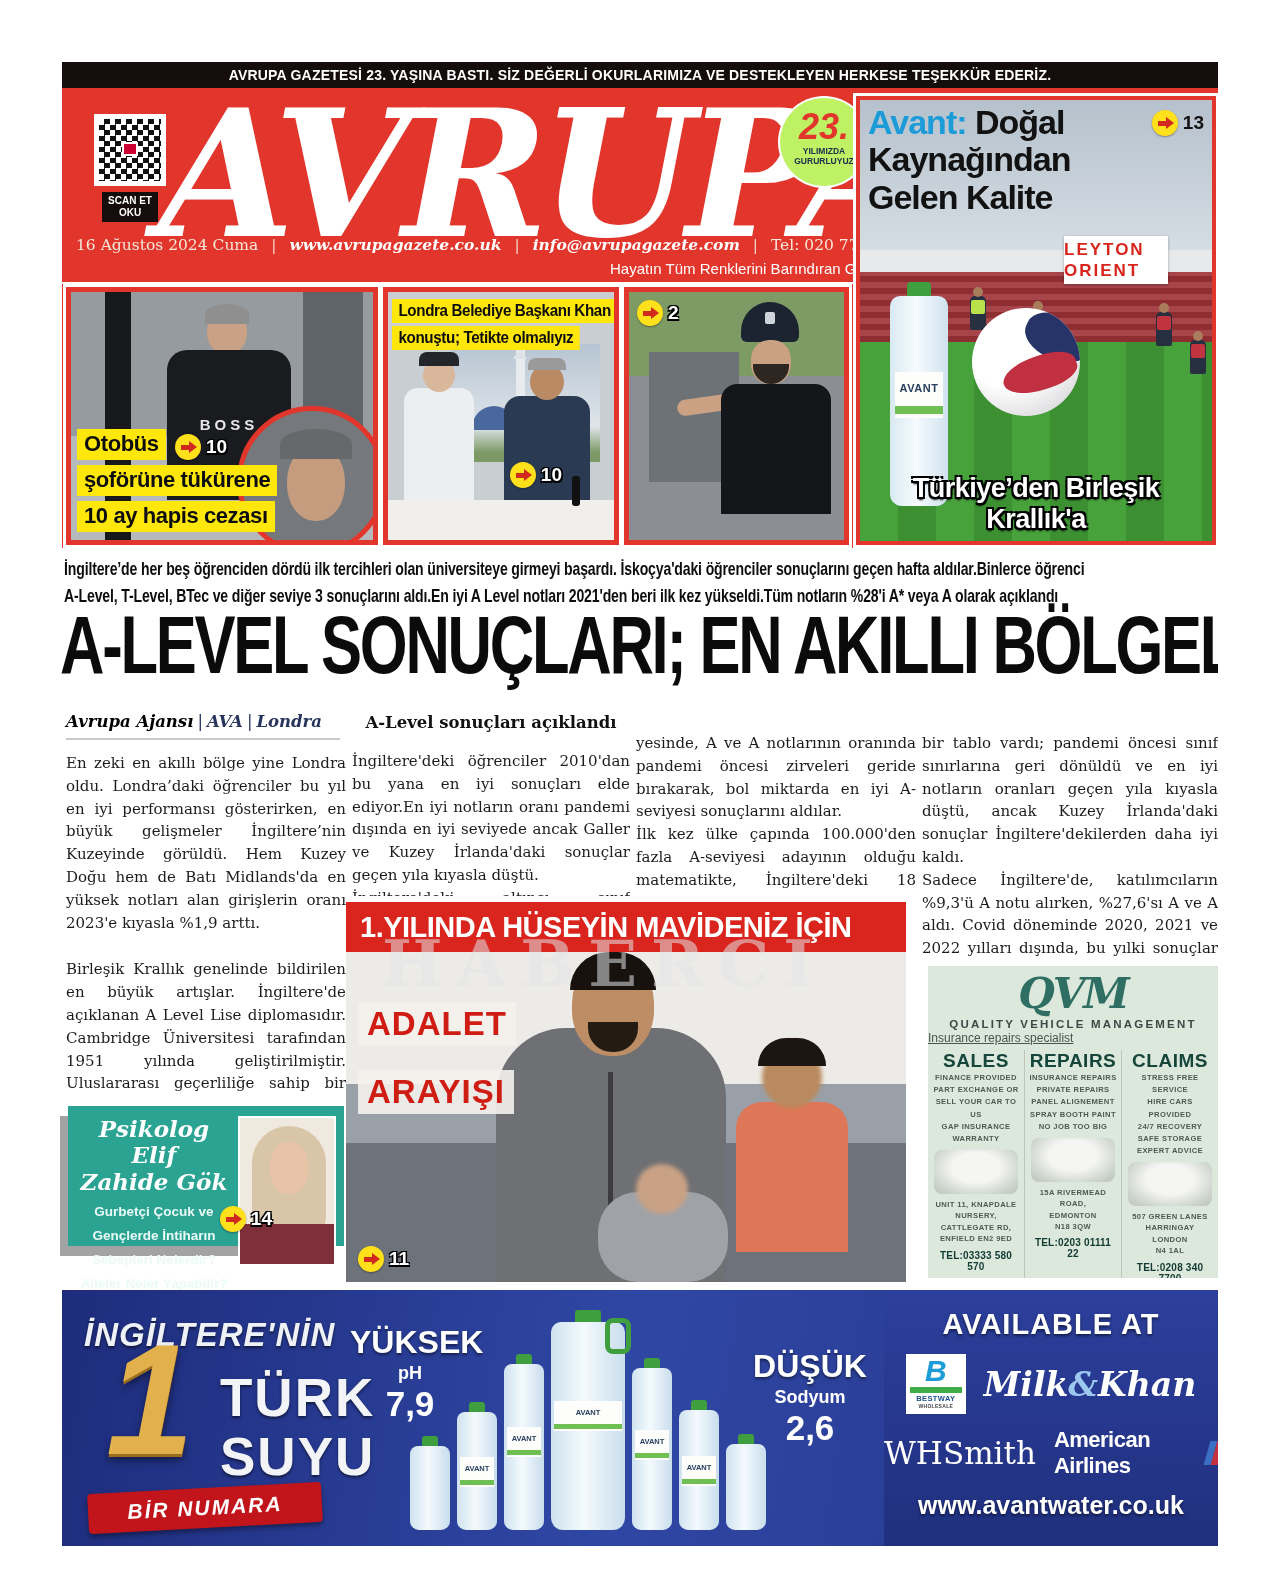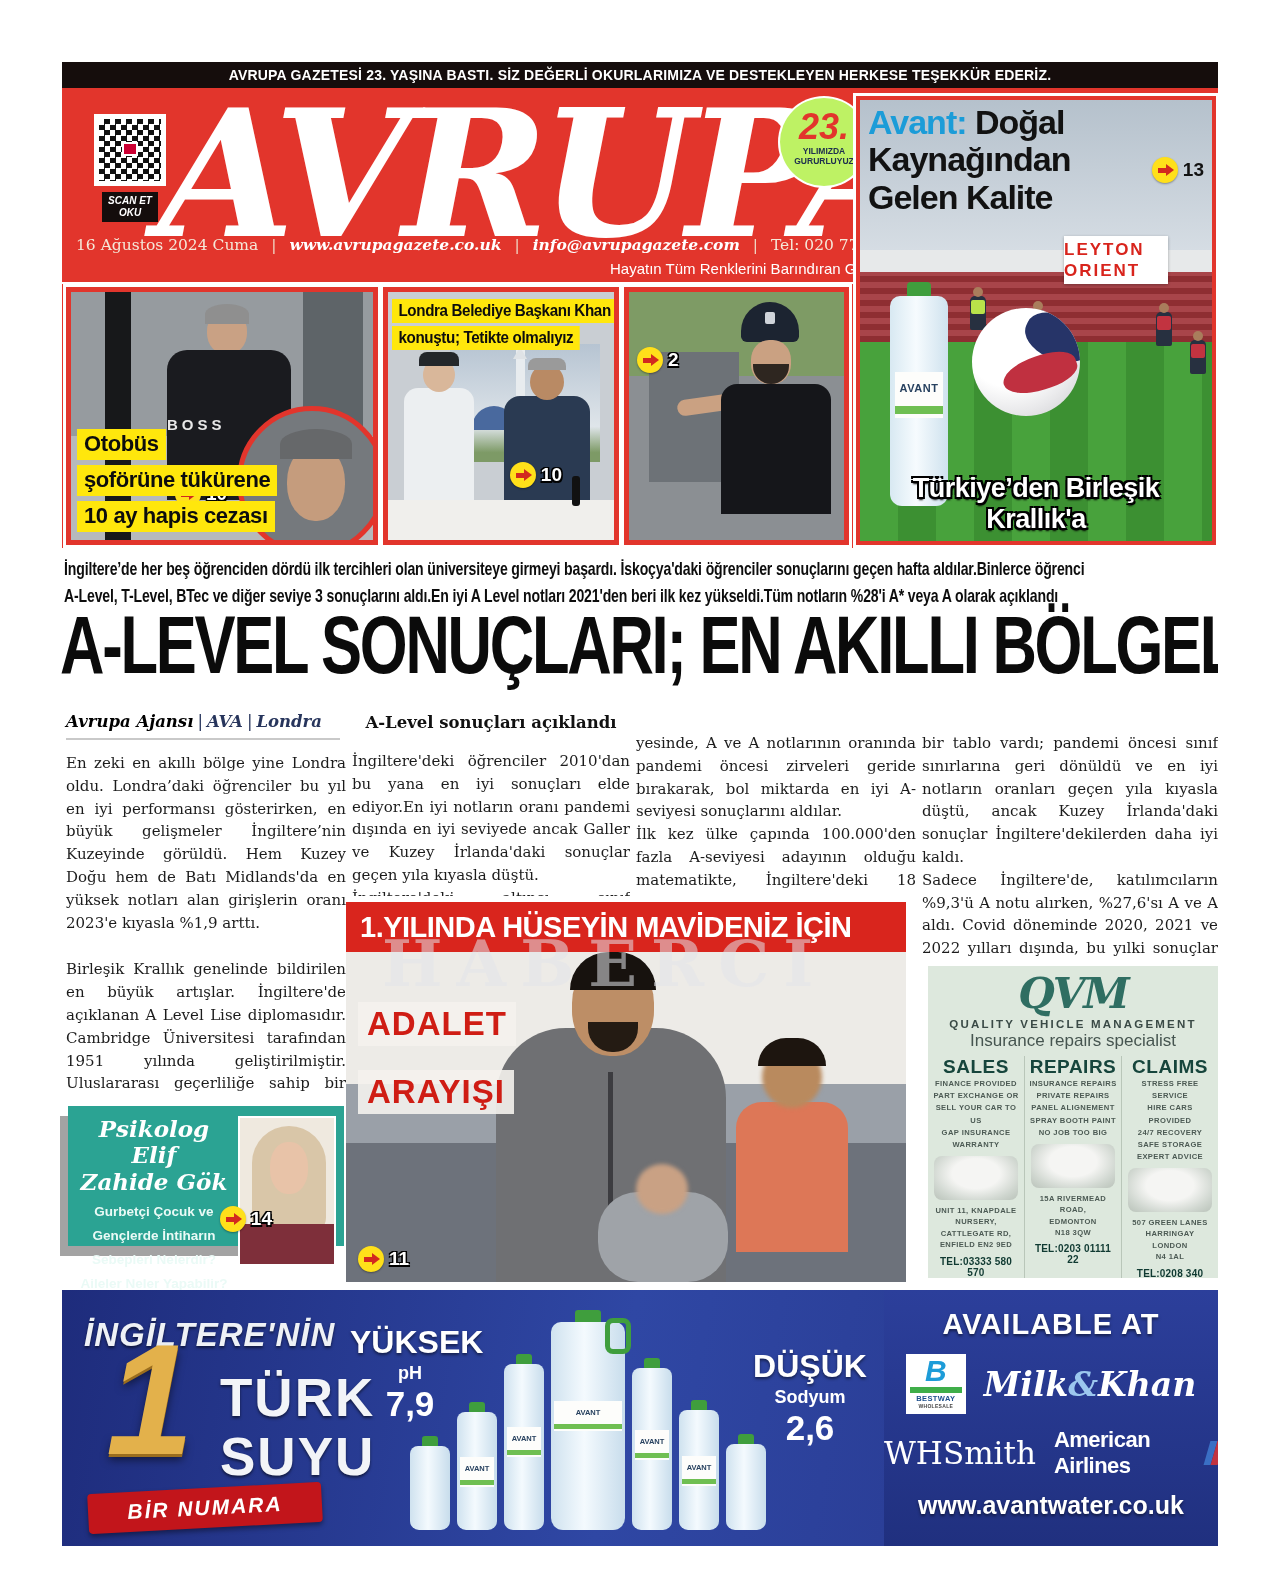--- a/index.html
+++ b/index.html
@@ -6,21 +6,21 @@
   body { background:#fff; font-family:"Liberation Sans", sans-serif; }
   #page { position:relative; width:1280px; height:1594px; background:#fff; overflow:hidden; }
 
   
   #top-banner { position:absolute; left:62px; top:62px; width:1156px; height:26px;
     background:#150d0c; color:#fff; text-align:center; font-weight:700; font-size:14px;
     line-height:26px; letter-spacing:.2px; font-family:"Liberation Sans",sans-serif; }
 
   
   #masthead { position:absolute; left:62px; top:88px; width:1156px; height:194px; background:#e2352c; }
-  .qr-block { position:absolute; left:30px; top:26px; width:76px; text-align:center;font-style:italic; }
+  .qr-block { position:absolute; left:30px; top:26px; width:76px; text-align:center; }
   .qr { width:72px; height:72px; background:#fff; padding:5px; margin:0 auto; position:relative; }
   .qr-inner { width:100%; height:100%;
     background: repeating-conic-gradient(#111 0% 25%, #fff 0% 50%); background-size:11px 11px; }
   .qr-chip { position:absolute; left:28px; top:28px; width:16px; height:14px; background:#c03; border:2px solid #fff; }
   .qr-label { margin-top:6px; background:#140d0c; color:#fff; font-size:10px; font-weight:700;
     line-height:1.2; padding:3px 2px; display:inline-block; min-width:56px; }
   .m-title { position:absolute; left:96px; top:-26px; color:#fff;
     font-family:"DejaVu Serif", serif; font-style:italic; font-weight:700;
     font-size:176px; letter-spacing:-8px; line-height:1.28; white-space:nowrap; }
   .badge { position:absolute; left:718px; top:10px; width:88px; height:88px; border-radius:50%;
@@ -79,21 +79,21 @@
   .photo-box { position:absolute; border:5px solid #e2352c; outline:3px solid #fff; overflow:hidden; }
   #photo1 { left:66px; top:287px; width:312px; height:258px;
     background:linear-gradient(180deg,#969b9f 0 58%,#b6b9bc 58%); }
   #photo1 .pole { position:absolute; left:34px; top:0; width:26px; height:100%; background:#17181a; }
   #photo1 .door { position:absolute; right:10px; top:0; width:60px; height:170px; background:#5e6捕468; background:#5e6468; }
   .p1-head { position:absolute; left:136px; top:16px; width:40px; height:46px; border-radius:50% 50% 45% 45%;
     background:#c9a184; }
   .p1-head::before { content:''; position:absolute; left:-2px; top:-4px; width:44px; height:20px;
     border-radius:50% 50% 0 0; background:#8f8f8f; }
   .p1-torso { position:absolute; left:96px; top:58px; width:124px; height:150px; border-radius:20px 20px 0 0;
-    background:#1a1b1f; color:#e8e8e8; font-weight:800; font-size:15px;
+    background:#1a1b1f; color:#e8e8e8; text-align:center; font-weight:800; font-size:15px;
     letter-spacing:4px; padding-top:66px; }
   .p1-inset { position:absolute; right:-14px; bottom:-16px; width:150px; height:150px; border-radius:50%;
     border:5px solid #e2352c; background:#75797d; overflow:hidden; }
   .p1-inset::before { content:''; position:absolute; left:45px; top:34px; width:58px; height:76px;
     border-radius:48%; background:#c59c7d; }
   .p1-inset::after { content:''; position:absolute; left:38px; top:18px; width:72px; height:30px;
     border-radius:50% 50% 0 0; background:#66686a; }
   #photo1 .pmk { position:absolute; left:104px; top:142px; }
   .cap-stack { position:absolute; left:6px; bottom:8px; z-index:6; }
   .cap-line { display:table; background:#ffe70c; color:#0d0d0d; font-weight:800; padding:2px 7px 3px;
@@ -190,21 +190,21 @@
   .ps-baby::before { content:''; position:absolute; left:38px; top:-28px; width:52px; height:50px;
     border-radius:50%; background:#c9a184; filter:blur(2px); }
   #photo-story .pmk { position:absolute; left:12px; bottom:10px; z-index:5; }
 
   
   #qvm { position:absolute; left:928px; top:966px; width:290px; height:312px; background:#dde8dd;
     color:#3b5450; overflow:hidden; }
   .qvm-logo { text-align:center; font-family:"DejaVu Serif", serif; font-style:italic; font-weight:700;
     font-size:42px; color:#2f6e62; line-height:1.05; margin-top:6px; letter-spacing:-2px; }
   .qvm-name { text-align:center; font-weight:700; font-size:11.5px; letter-spacing:2.2px; color:#3a4a46; margin-top:2px; }
-  .qvm-sub { text-align:center; font-size:17px; color:#465550; margin-top:1px; }
+  .qvm-sub { text-align:left; font-size:12px; color:#465550; margin-top:1px;text-decoration:underline; }
   .qvm-cols { display:flex; margin-top:5px; }
   .qvm-col { flex:1; padding:0 4px; text-align:center; }
   .qvm-col + .qvm-col { border-left:1px solid #b9c6b9; }
   .qvm-header { font-weight:800; font-size:19px; color:#16453c; letter-spacing:.5px; }
   .qvm-item { font-size:7.6px; letter-spacing:.4px; color:#4c5a54; line-height:1.6; font-weight:600; }
   .qvm-car { height:44px; margin:5px 2px; border-radius:8px;
     background:radial-gradient(ellipse at 50% 40%, #f5f5f3 0 40%, #cfd6cf 75%, #b9c2b9); }
   .qvm-addr { font-size:7.6px; letter-spacing:.4px; color:#4c5a54; line-height:1.5; font-weight:600; }
   .qvm-tel { font-weight:800; font-size:10px; color:#103a32; margin-top:5px; letter-spacing:.2px; }
 
@@ -268,21 +268,21 @@
   .american { font-weight:700; font-size:22px; letter-spacing:-.5px; display:flex; align-items:center; gap:8px; }
   .aa-flag { display:inline-block; width:14px; height:24px; position:relative; }
   .aa-flag::before { content:''; position:absolute; left:0; top:0; width:7px; height:24px;
     background:#3a6fc4; transform:skewX(-16deg); }
   .aa-flag::after { content:''; position:absolute; left:7px; top:0; width:7px; height:24px;
     background:#c23340; transform:skewX(-16deg); }
   .ba-site { text-align:center; font-weight:700; font-size:25px; margin-top:12px;
     text-shadow:0 2px 3px rgba(0,0,0,.5); }
 
   
-  .pmk { display:inline-flex; align-items:center; gap:5px;margin-top:47px; }
+  .pmk { display:inline-flex; align-items:center; gap:5px; }
   .pmk-c { width:26px; height:26px; border-radius:50%; background:#ffe01a; display:inline-flex;
     align-items:center; justify-content:center; box-shadow:0 1px 2px rgba(0,0,0,.35); }
   .pmk-a { display:inline-block; width:8px; height:5px; background:#d2291f; position:relative; margin-right:6px; }
   .pmk-a::after { content:''; position:absolute; left:8px; top:-4px; border:6.5px solid transparent;
     border-left:8px solid #d2291f; }
   .pmk b { font-size:19px; font-weight:800; color:#121212; }
   .pmk.light b { color:#fff; text-shadow:-1.5px -1.5px 0 #000, 1.5px -1.5px 0 #000, -1.5px 1.5px 0 #000, 1.5px 1.5px 0 #000; }
 </style>
 </head>
 <body>

